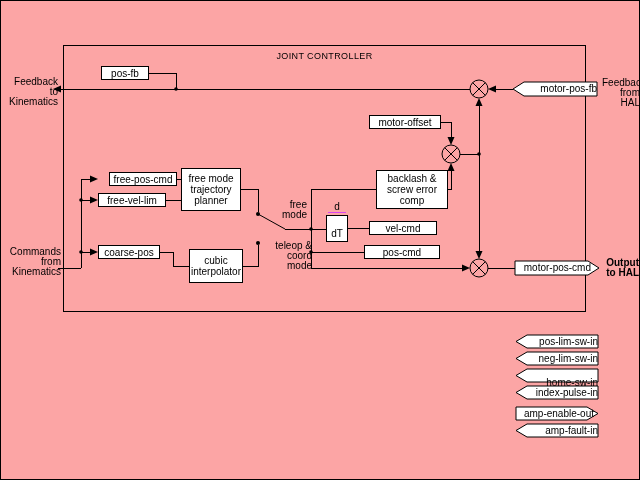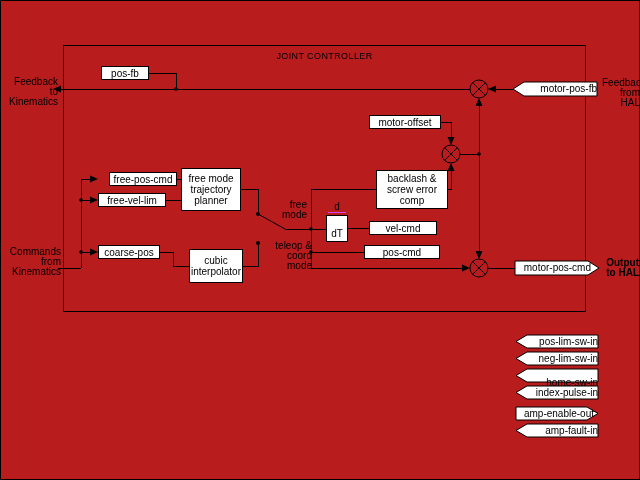--- a/index.html
+++ b/index.html
@@ -1,17 +1,17 @@
 <!DOCTYPE html>
 <html><head>
 <meta charset="utf-8">
 <style>
   html,body{margin:0;padding:0;background:#888;}
   .screen{
-    position:relative;width:640px;height:480px;background:#b91c1c;
+    position:relative;width:640px;height:480px;background:#fca5a5;
     border:1px solid #000;box-sizing:border-box;overflow:hidden;
     font-family:"Liberation Sans",sans-serif;color:#000;
   }
   .outer{position:absolute;left:62px;top:44px;width:523px;height:267px;border:1px solid #000;box-sizing:border-box;}
   svg.wires{position:absolute;left:0;top:0;width:640px;height:480px;}
   .title{position:absolute;left:62px;top:50px;width:523px;text-align:center;font-size:9px;letter-spacing:0.4px;}
   .box{
     position:absolute;border:1px solid #000;background:#fff;box-sizing:border-box;
     display:flex;align-items:center;justify-content:center;text-align:center;
     font-size:10px;line-height:11px;white-space:pre-line;padding:0 2px;

